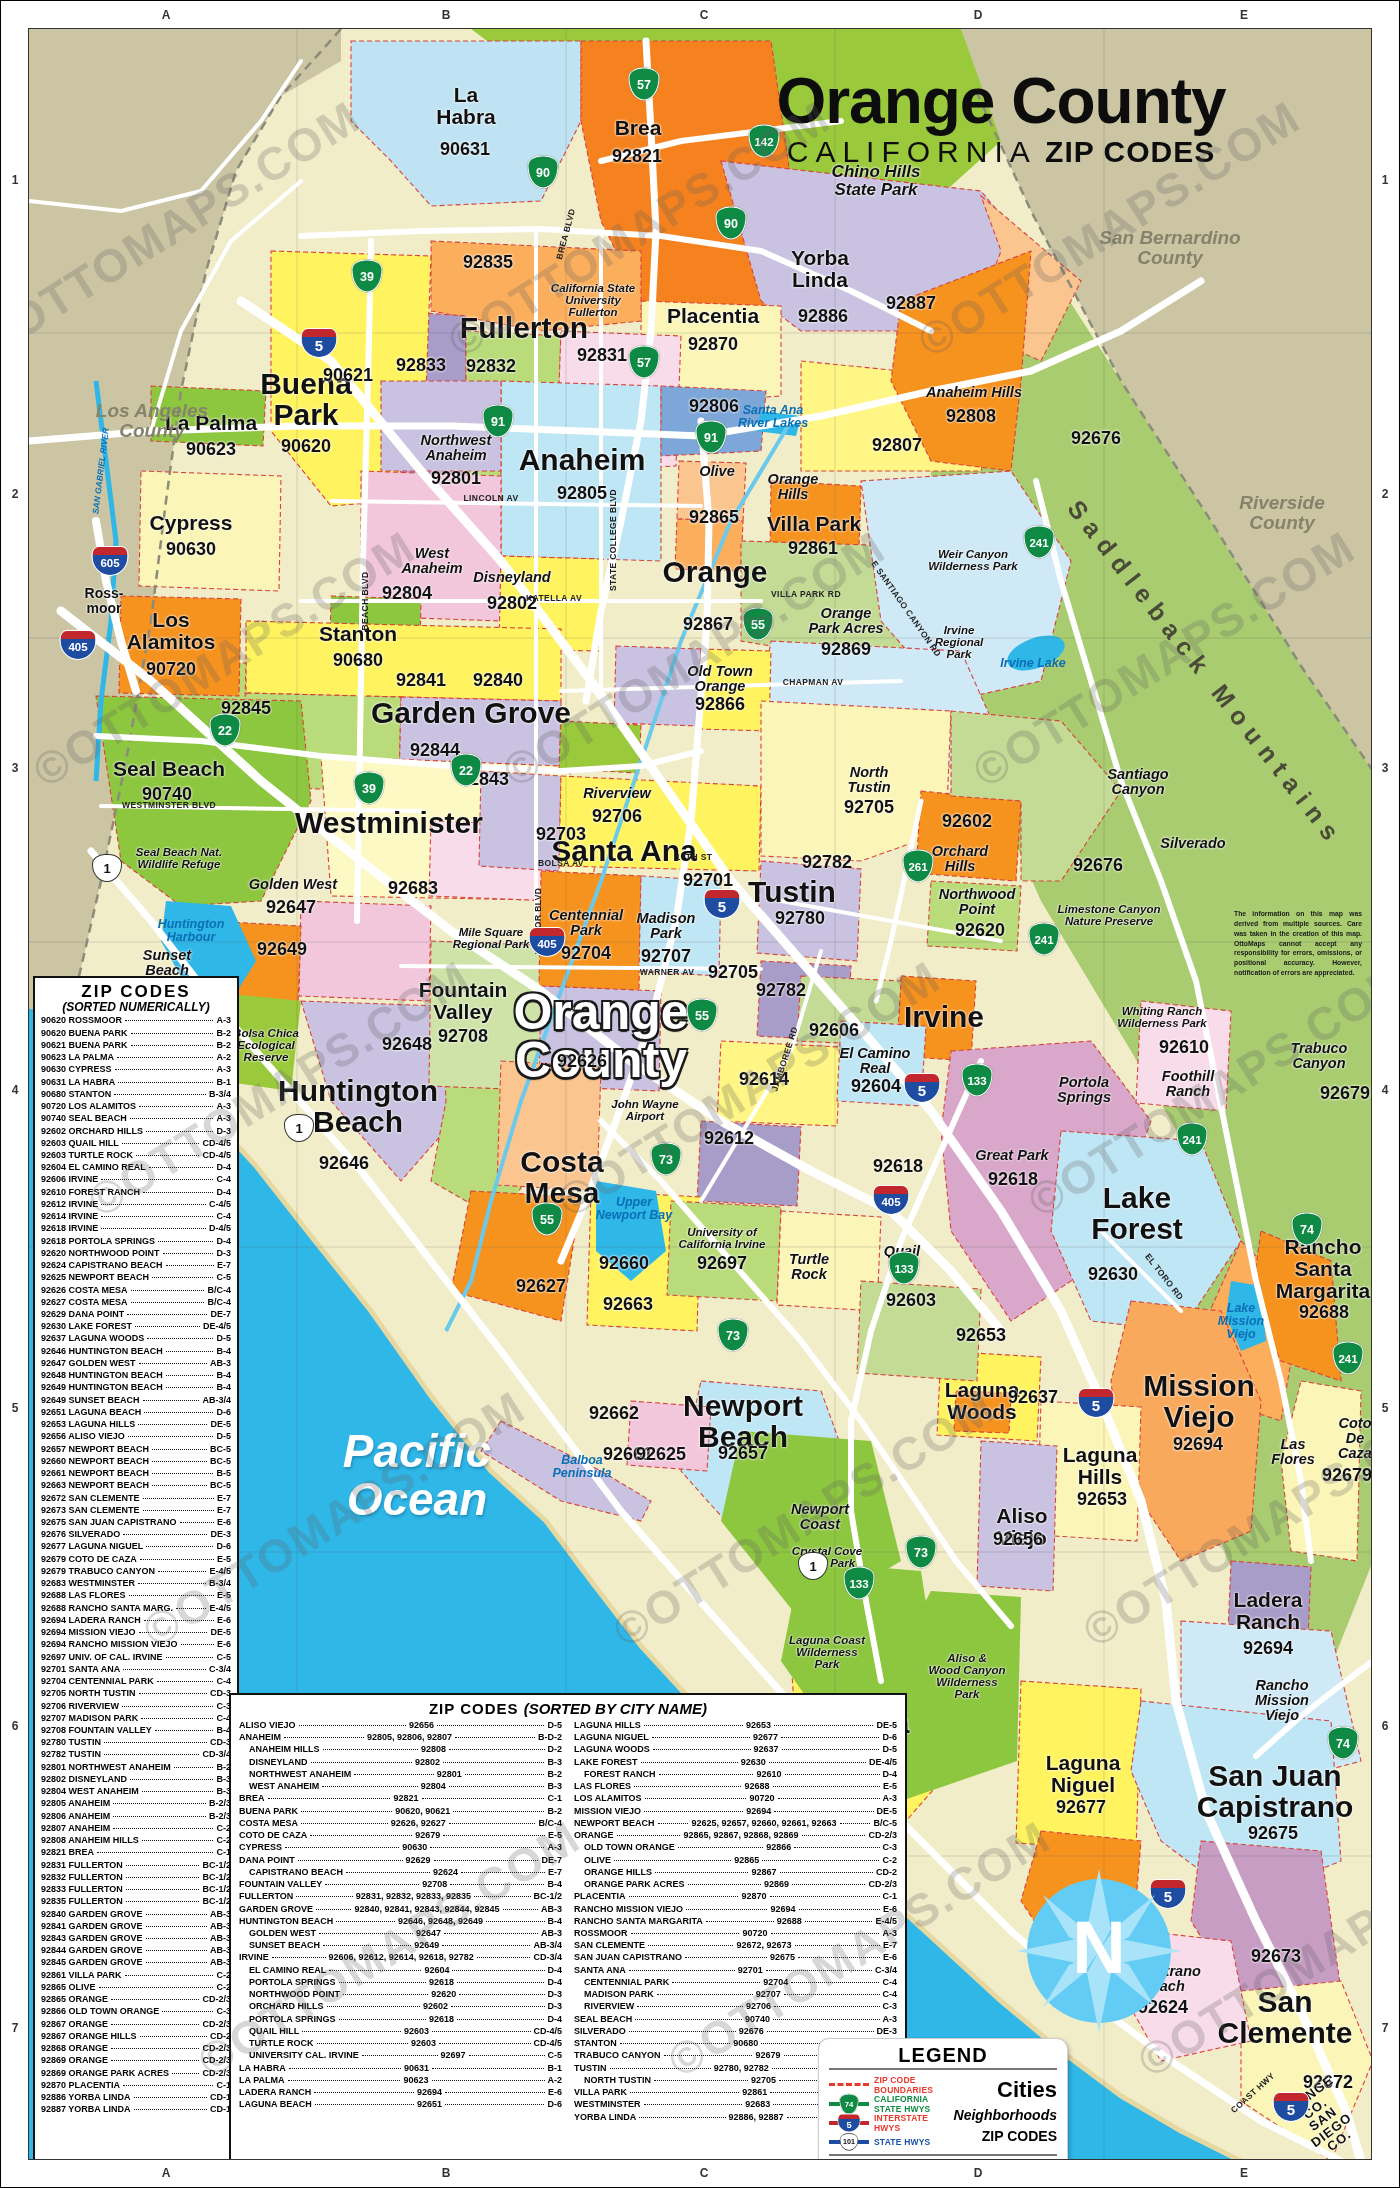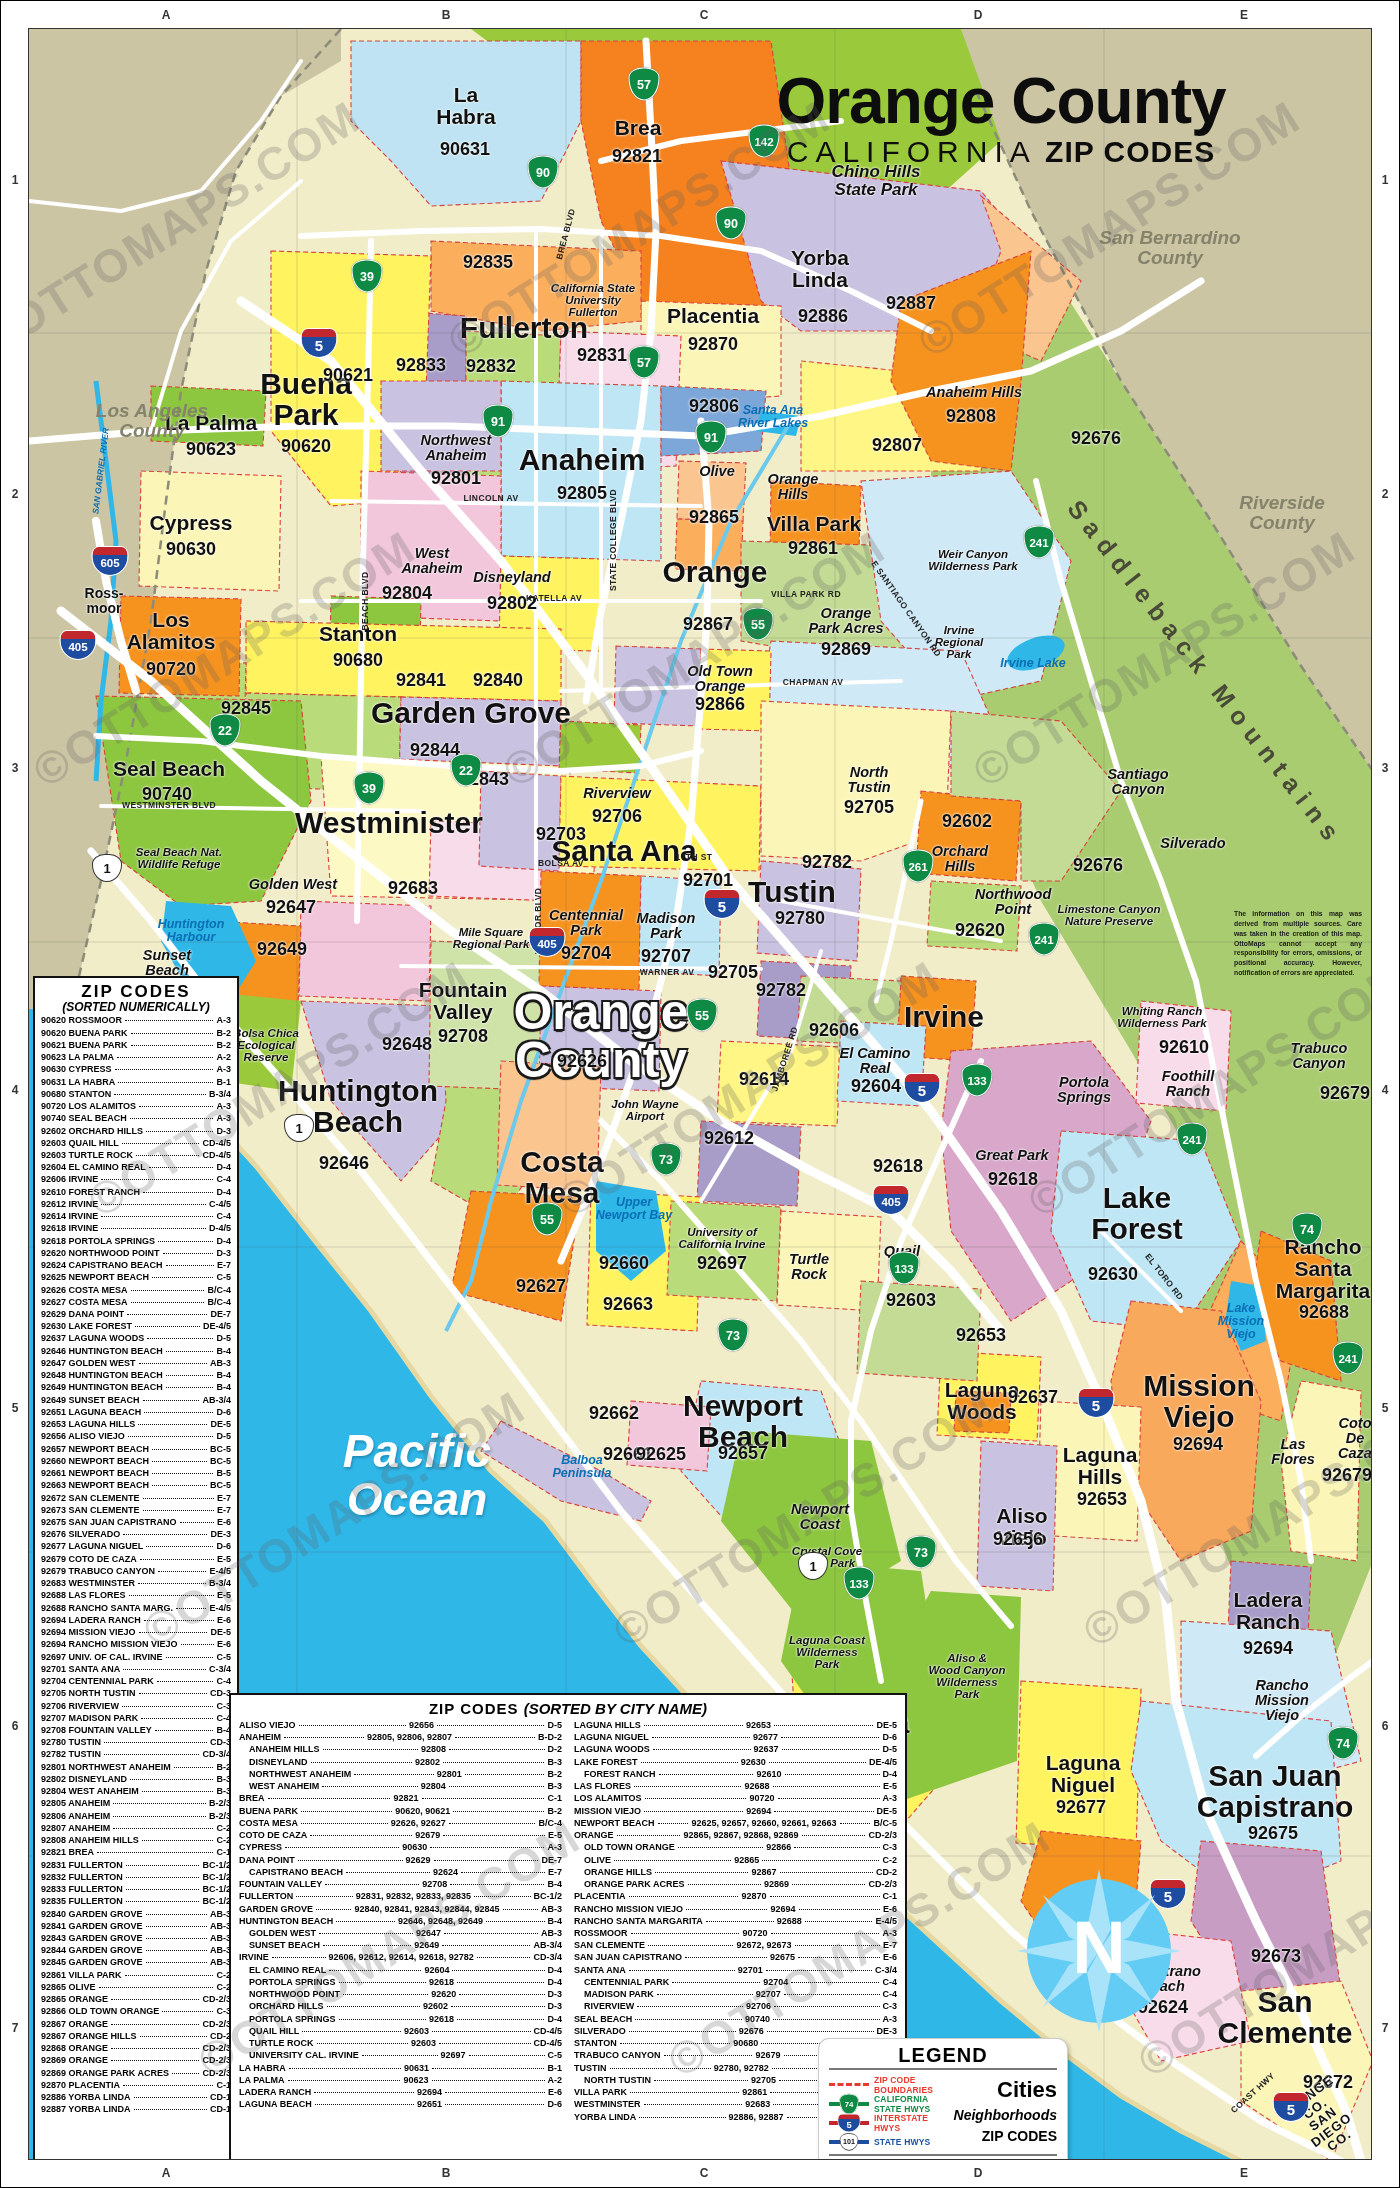--- a/index.html
+++ b/index.html
@@ -442,21 +442,21 @@
 Ranch</span>
         <span class="lbl s-hood" style="left: 1055px; top: 1061px;">Portola
 Springs</span>
         <span class="lbl s-hood" style="left: 840px; top: 751px;">North
 Tustin</span>
         <span class="lbl s-zip" style="left: 840px; top: 778px;">92705</span>
         <span class="lbl s-zip" style="left: 704px; top: 943px;">92705</span>
         <span class="lbl s-zip" style="left: 938px; top: 792px;">92602</span>
         <span class="lbl s-hood" style="left: 931px; top: 830px;">Orchard
 Hills</span>
-        <span class="lbl s-hood" style="left: 948px; top: 873px; margin-left: 36px;">Northwood
+        <span class="lbl s-hood" style="left: 948px; top: 873px;">Northwood
 Point</span>
         <span class="lbl s-zip" style="left: 951px; top: 901px;">92620</span>
         <span class="lbl s-xl" style="left: 763px; top: 863px;">Tustin</span>
         <span class="lbl s-zip" style="left: 771px; top: 889px;">92780</span>
         <span class="lbl s-zip" style="left: 798px; top: 833px;">92782</span>
         <span class="lbl s-zip" style="left: 752px; top: 961px;">92782</span>
         <span class="lbl s-hood" style="left: 846px; top: 1032px;">El Camino
 Real</span>
         <span class="lbl s-zip" style="left: 847px; top: 1057px;">92604</span>
         <span class="lbl s-xl" style="left: 915px; top: 988px;">Irvine</span>

